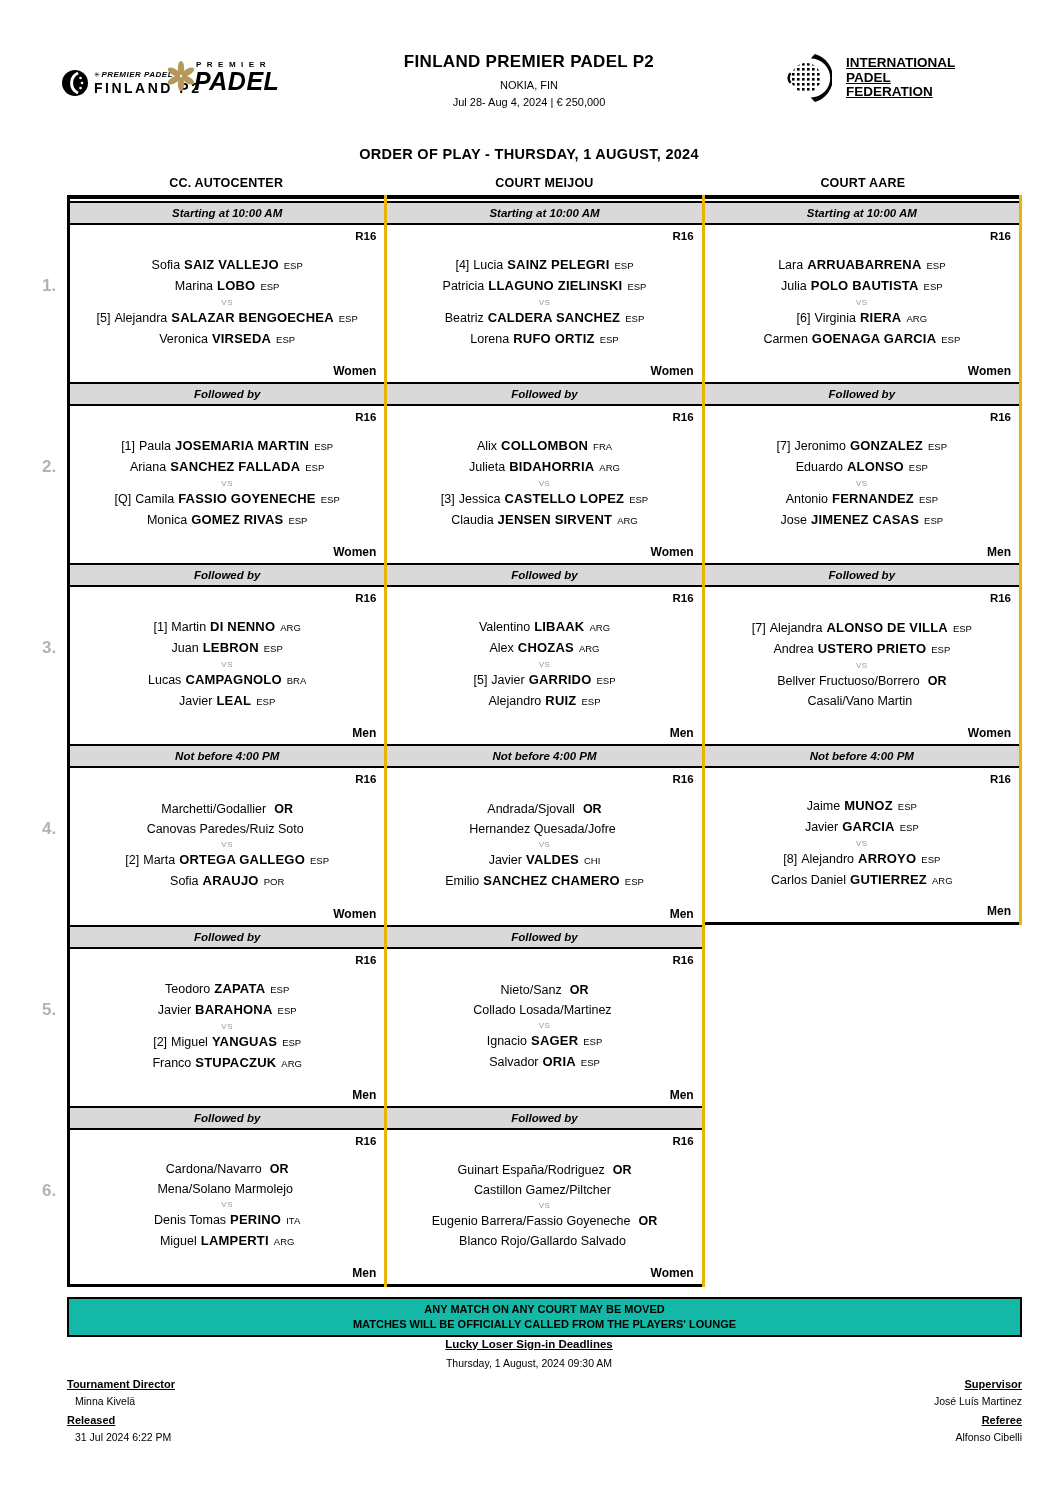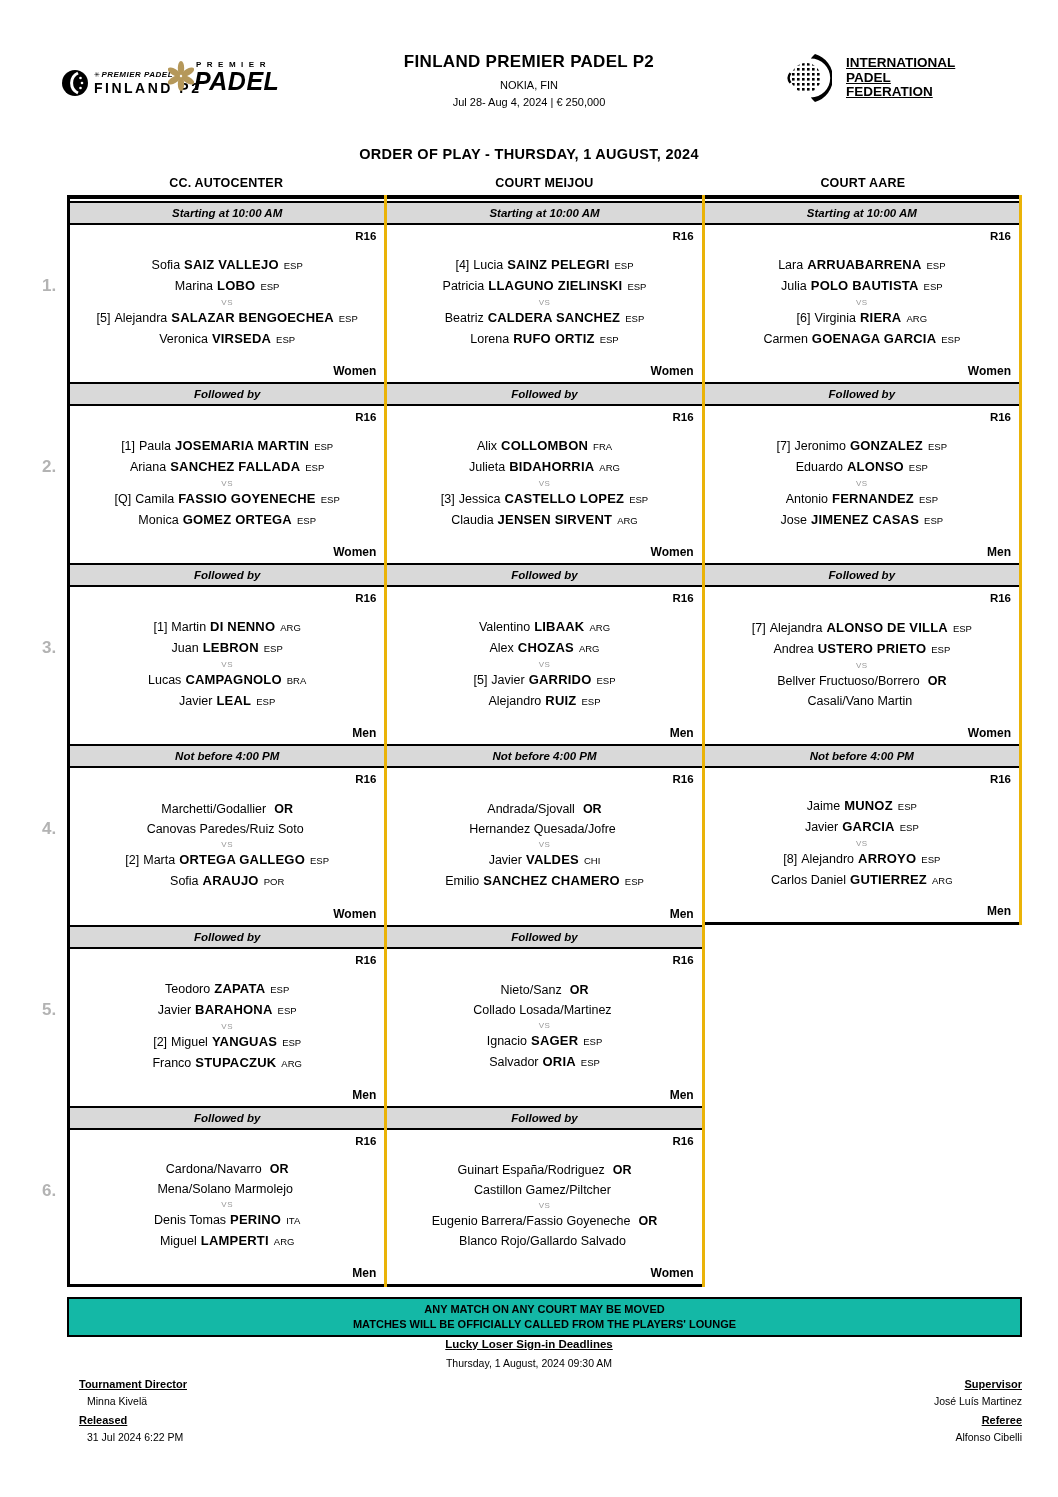--- a/index.html
+++ b/index.html
@@ -44,21 +44,21 @@
   .line .last { font-weight:bold; font-size:13px; letter-spacing:.2px; }
   .line .nat { font-size:9.5px; margin-left:5px; }
   .line .or { font-weight:bold; margin-left:4px; }
   .vs { font-size:8px; color:#999; line-height:11px; letter-spacing:.5px; }
   .row-num { position:absolute; left:42px; width:22px; font-size:17px; font-weight:bold; color:#b3b3b3; }
   
   .notice { position:absolute; top:1297px; left:67px; width:955px; border:2px solid #000; background:#14b8a6;
     text-align:center; font-weight:bold; font-size:11px; line-height:15px; padding:3px 0; }
   .ll-title { position:absolute; top:1338px; width:100%; text-align:center; font-size:11.5px; font-weight:bold; text-decoration:underline; }
   .ll-time { position:absolute; top:1357px; width:100%; text-align:center; font-size:10.5px; }
-  .off { position:absolute; font-size:10.5px;margin-left:12px; }
+  .off { position:absolute; font-size:10.5px; }
   .off .off-label { font-weight:bold; text-decoration:underline; font-size:11px; }
   .off .off-value { margin-top:5px;padding-left:8px; }
   .off-tl { left:67px; top:1378px; }
   .off-bl { left:67px; top:1414px; }
   .off-tr { right:36px; top:1378px; text-align:right; }
   .off-br { right:36px; top:1414px; text-align:right; }
 </style>
 </head>
 <body>
 
@@ -151,21 +151,21 @@
           <div class="category">Women</div>
         </div>
       <div class="slot-header">Followed by</div>
       <div class="match-cell">
           <div class="round">R16</div>
           <div class="lines">
             <div class="line"><span class="pre">[1]</span><span class="first">Paula</span><span class="last">JOSEMARIA MARTIN</span><span class="nat">ESP</span></div>
             <div class="line"><span class="first">Ariana</span><span class="last">SANCHEZ FALLADA</span><span class="nat">ESP</span></div>
             <div class="vs">VS</div>
             <div class="line"><span class="pre">[Q]</span><span class="first">Camila</span><span class="last">FASSIO GOYENECHE</span><span class="nat">ESP</span></div>
-            <div class="line"><span class="first">Monica</span><span class="last">GOMEZ ORTEGA</span><span class="nat">ESP</span></div>
+            <div class="line"><span class="first">Monica</span><span class="last">GOMEZ RIVAS</span><span class="nat">ESP</span></div>
           </div>
           <div class="category">Women</div>
         </div>
       <div class="slot-header">Followed by</div>
       <div class="match-cell">
           <div class="round">R16</div>
           <div class="lines">
             <div class="line"><span class="pre">[1]</span><span class="first">Martin</span><span class="last">DI NENNO</span><span class="nat">ARG</span></div>
             <div class="line"><span class="first">Juan</span><span class="last">LEBRON</span><span class="nat">ESP</span></div>
             <div class="vs">VS</div>

